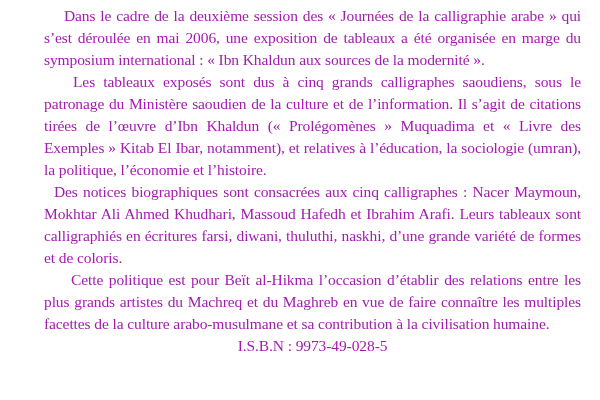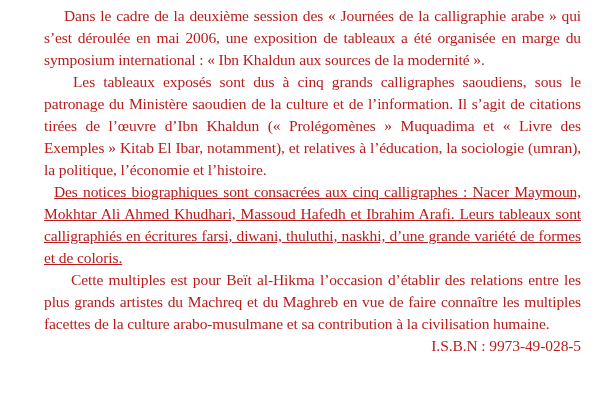--- a/index.html
+++ b/index.html
@@ -22,33 +22,33 @@
     line-height: 22px;
     color: #2b2b2b;
     text-align: justify;
     letter-spacing: -0.1px;
   }
   .page p {
     margin: 0;
   }
   .para-1 { text-indent: 20px; }
   .para-2 { text-indent: 29px; margin-top: 9px; }
-  .para-3 { text-indent: 10px; margin-top: 2px; text-decoration: underline; }
+  .para-3 { text-indent: 10px; margin-top: 2px; }
   .para-4 { text-indent: 27px; margin-top: 13px; }
-  .isbn-line { text-align: right; }
+  .isbn-line { text-align: center; }
   .it { }
 </style>
 </head>
 <body style="background: rgb(255, 255, 255);">
 
-<div class="page" style="color: #b91c1c; padding-left: 44px;">
+<div class="page" style="color: #a21caf; padding-left: 44px;">
 
   <p class="para-1"><span>Dans le cadre de la deuxième session des «&nbsp;Journées de la calligraphie arabe&nbsp;» qui s’est déroulée en mai 2006, une exposition de tableaux a été organisée en marge du symposium international&nbsp;: «&nbsp;Ibn Khaldun aux sources de la modernité&nbsp;».</span></p>
 
   <p class="para-2"><span>Les tableaux exposés sont dus à cinq grands calligraphes saoudiens, sous le patronage du Ministère saoudien de la culture et de l’information. Il s’agit de citations tirées de l’œuvre d’Ibn Khaldun («&nbsp;Prolégomènes&nbsp;» </span><span class="it">Muquadima</span><span> et «&nbsp;Livre des Exemples&nbsp;» </span><span class="it">Kitab El Ibar</span><span>, notamment), et relatives à l’éducation, la sociologie (umran), la politique, l’économie et l’histoire.</span></p>
 
   <p class="para-3"><span>Des notices biographiques sont consacrées aux cinq calligraphes&nbsp;: Nacer Maymoun, Mokhtar Ali Ahmed Khudhari, Massoud Hafedh et Ibrahim Arafi. Leurs tableaux sont calligraphiés en écritures farsi, diwani, thuluthi, naskhi, d’une grande variété de formes et de coloris.</span></p>
 
-  <p class="para-4"><span>Cette multiples est pour </span><span class="it">Beït al-Hikma</span><span> l’occasion d’établir des relations entre les plus grands artistes du Machreq et du Maghreb en vue de faire connaître les multiples facettes de la culture arabo-musulmane et sa contribution à la civilisation humaine.</span></p>
+  <p class="para-4"><span>Cette politique est pour </span><span class="it">Beït al-Hikma</span><span> l’occasion d’établir des relations entre les plus grands artistes du Machreq et du Maghreb en vue de faire connaître les multiples facettes de la culture arabo-musulmane et sa contribution à la civilisation humaine.</span></p>
 
   <p class="isbn-line"><span>I.S.B.N&nbsp;: 9973-49-028-5</span></p>
 
 </div>
 
 </body></html>

